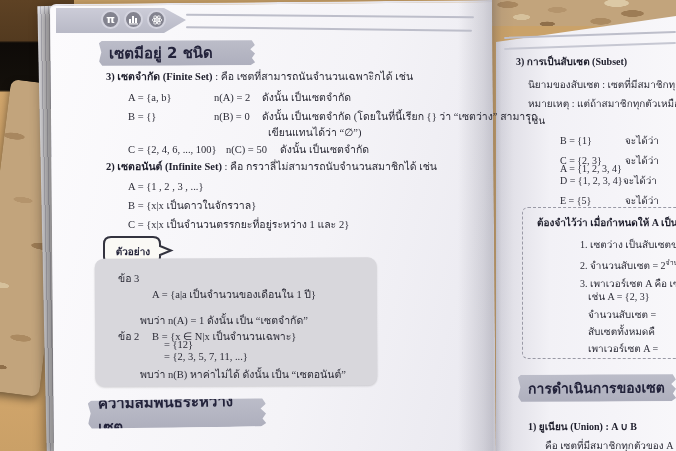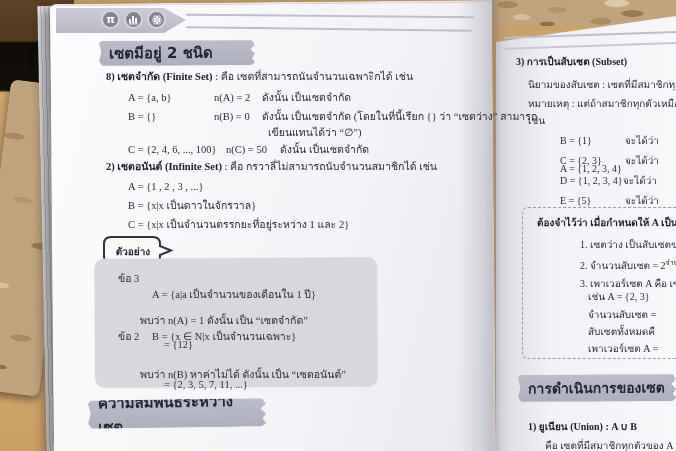--- a/index.html
+++ b/index.html
@@ -116,21 +116,21 @@
   <div class="abs rule r1"></div>
   <div class="abs rule r2"></div>
   <div class="abs rule r3"></div>
   <div class="abs rule r4"></div>
 
   <div class="abs tape badge-title">
     <span>เซตมีอยู่ 2 ชนิด</span>
   </div>
 
   <div class="txt" style="left:106px;top:70px;">
-    <span class="b">8) เซตจำกัด (Finite Set)</span><span> : คือ เซตที่สามารถนันจำนวนเฉพาะิกได้ เช่น</span>
+    <span class="b">3) เซตจำกัด (Finite Set)</span><span> : คือ เซตที่สามารถนันจำนวนเฉพาะิกได้ เช่น</span>
   </div>
   <div class="txt" style="left:128px;top:91px;">A = {a, b}</div>
   <div class="txt" style="left:214px;top:91px;">n(A) = 2</div>
   <div class="txt" style="left:262px;top:91px;">ดังนั้น เป็นเซตจำกัด</div>
 
   <div class="txt" style="left:128px;top:110px;">B = {}</div>
   <div class="txt" style="left:214px;top:110px;">n(B) = 0</div>
   <div class="txt" style="left:268px;top:126px;">เขียนแทนได้ว่า “∅”)</div>
   <div class="txt" style="left:262px;top:110px;">ดังนั้น เป็นเซตจำกัด (โดยในที่นี้เรียก {} ว่า “เซตว่าง” สามารถ</div>
 
@@ -153,21 +153,21 @@
     <div class="abs bubble-label" style="left:10px;top:10px;width:46px;text-align:center;">ตัวอย่าง</div>
   </div>
 
   <div class="abs ex-box"></div>
   <div class="txt" style="left:118px;top:272px;">ข้อ 3</div>
   <div class="txt" style="left:152px;top:288px;">A = {a|a เป็นจำนวนของเดือนใน 1 ปี}</div>
   <div class="txt" style="left:164px;top:294px;margin-top:44px;">= {12}</div>
   <div class="txt" style="left:140px;top:314px;">พบว่า n(A) = 1 ดังนั้น เป็น “เซตจำกัด”</div>
   <div class="txt" style="left:118px;top:330px;">ข้อ 2</div>
   <div class="txt" style="left:152px;top:330px;">B = {x ∈ N|x เป็นจำนวนเฉพาะ}</div>
-  <div class="txt" style="left:164px;top:350px;margin-top:28px;">= {2, 3, 5, 7, 11, ...}</div>
+  <div class="txt" style="left:164px;top:350px;">= {2, 3, 5, 7, 11, ...}</div>
   <div class="txt" style="left:140px;top:368px;">พบว่า n(B) หาค่าไม่ได้ ดังนั้น เป็น “เซตอนันต์”</div>
 
   <div class="abs tape badge-rel">
     <span>ความสัมพันธ์ระหว่างเซต</span>
   </div>
 
   <div class="txt b sm" style="left:516px;top:56px;">3) การเป็นสับเซต (Subset)</div>
   <div class="txt sm" style="left:528px;top:79px;">นิยามของสับเซต : เซตที่มีสมาชิกทุก</div>
   <div class="txt sm" style="left:528px;top:98px;">หมายเหตุ : แต่ถ้าสมาชิกทุกตัวเหมือ</div>
   <div class="txt sm" style="left:528px;top:115px;">เช่น</div>

